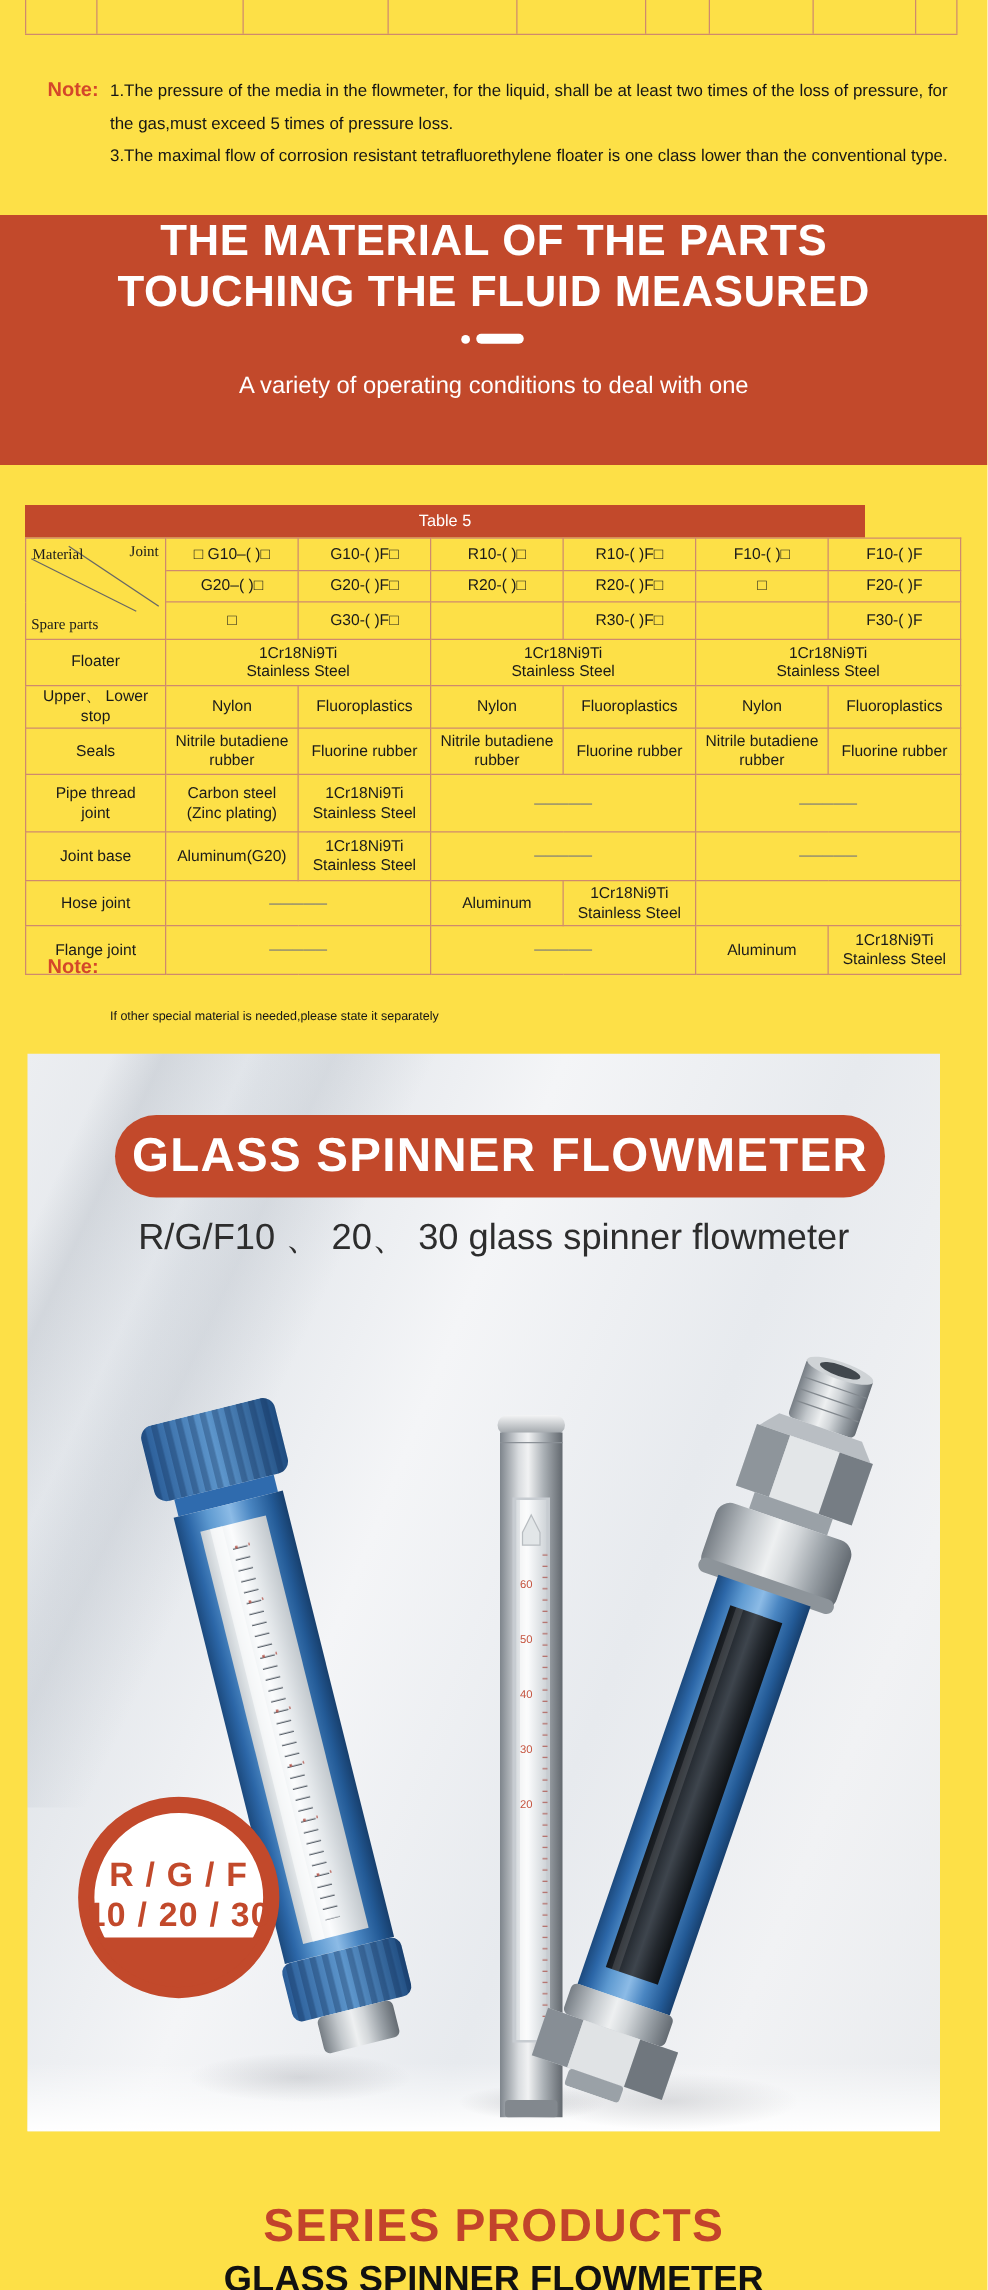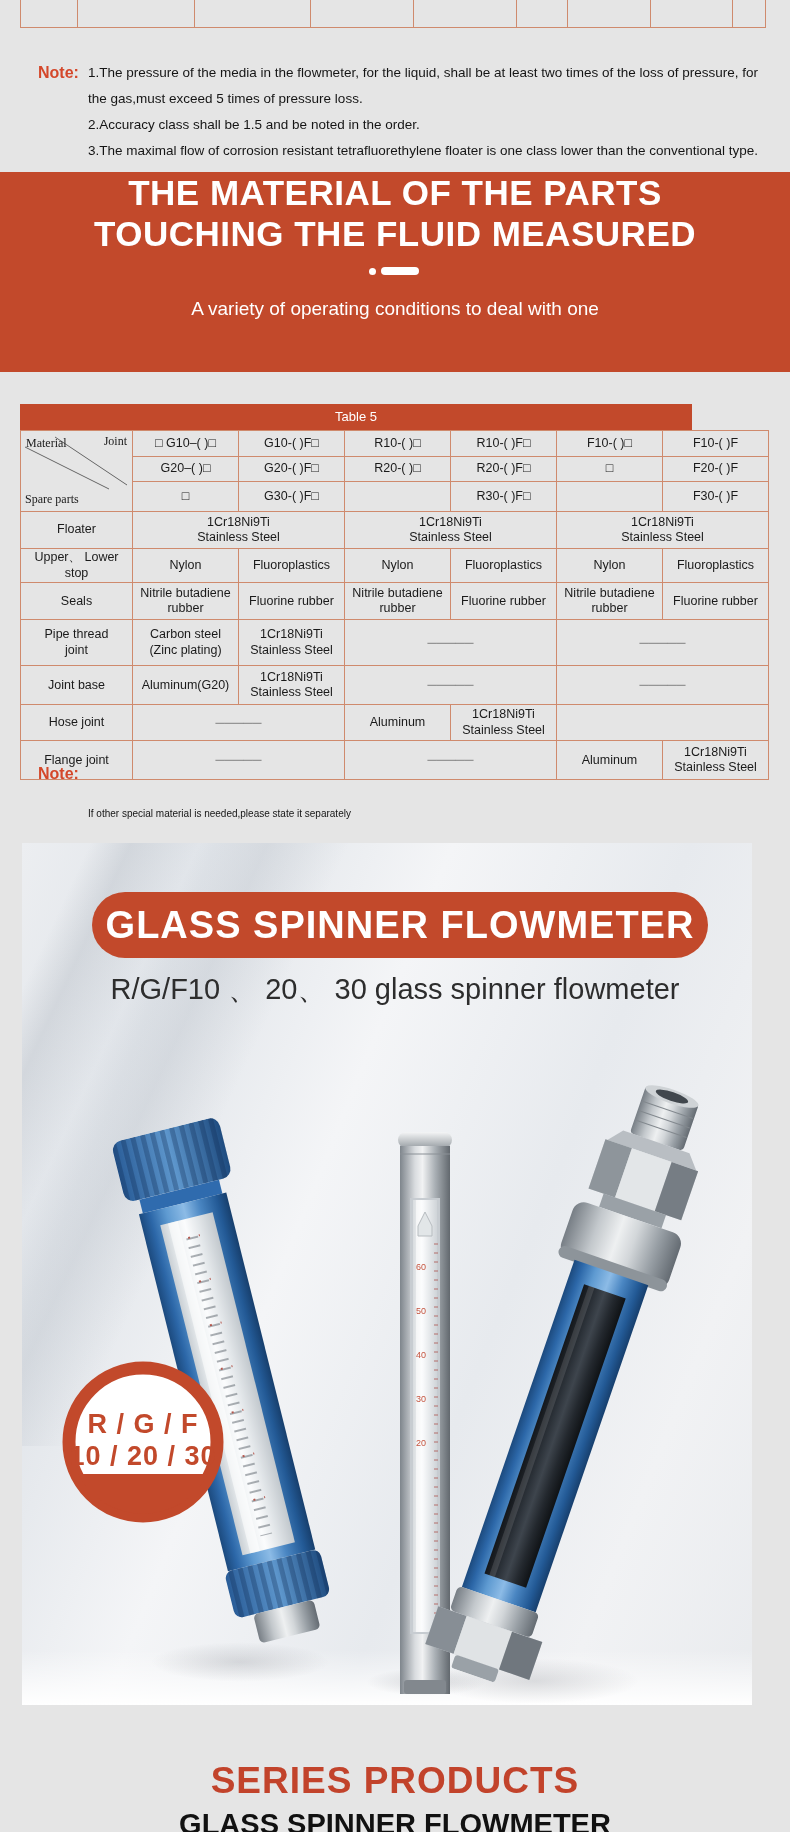--- a/index.html
+++ b/index.html
@@ -1,16 +1,16 @@
 <!DOCTYPE html>
 <html><head>
 <meta charset="utf-8">
 <style>
   html,body{margin:0;padding:0;background:#fff;}
-  #page{position:relative;width:790px;height:1832px;overflow:hidden;background:#e5e5e5;
+  #page{position:relative;width:790px;height:1832px;overflow:hidden;background:#fde047;
         font-family:"Liberation Sans",sans-serif;color:#1a1a1a;}
 
   
   .top-frag{position:absolute;left:20px;top:0;width:746px;height:27px;display:flex;
             border-bottom:1px solid #cf8a6d;}
   .top-frag .c{height:100%;border-right:1px solid #cf8a6d;box-sizing:border-box;}
   .top-frag .c:first-child{border-left:1px solid #cf8a6d;}
 
   
   .note{position:absolute;display:flex;}
@@ -58,21 +58,21 @@
 
   .meter{position:absolute;}
   #meter-left{left:112px;top:1128px;transform:rotate(-14deg);transform-origin:50% 10%;}
   #meter-mid{left:396px;top:1132px;}
   #meter-right{left:488px;top:1072px;transform:rotate(19deg);transform-origin:50% 50%;}
   .shadow{position:absolute;border-radius:50%;
           background:radial-gradient(ellipse at center,rgba(60,65,75,.16),rgba(60,65,75,0) 70%);}
   #sh-left{left:150px;top:1642px;width:180px;height:40px;}
   #sh-mid{left:366px;top:1668px;width:120px;height:28px;}
   #sh-right{left:430px;top:1658px;width:210px;height:46px;}
-  .badge{position:absolute;left:61px;top:1361px;}
+  .badge{position:absolute;left:61px;top:1437px;}
 
   
   .series-title{position:absolute;left:0;top:1760px;width:790px;text-align:center;
                 font-size:37px;font-weight:bold;color:#c2432b;letter-spacing:1px;}
   .series-sub{position:absolute;left:0;top:1808px;width:790px;text-align:center;
               font-size:29px;font-weight:bold;color:#111;}
 </style>
 </head>
 <body>
 
@@ -87,21 +87,20 @@
     <div class="c" style="width:51px"></div>
     <div class="c" style="width:83px"></div>
     <div class="c" style="width:82px"></div>
     <div class="c" style="width:33px"></div>
   </div>
 
   <div class="note" id="note1">
     <div class="note-label">Note:</div>
     <div class="note-body">
       <div>1.The pressure of the media in the flowmeter, for the liquid, shall be at least two times of the loss of pressure, for the gas,must exceed 5 times of pressure loss.</div>
-      <div>2.Accuracy class shall be 1.5 and be noted in the order.</div>
       <div>3.The maximal flow of corrosion resistant tetrafluorethylene floater is one class lower than the conventional type.</div>
     </div>
   </div>
 
   <div class="banner">
     <h1><span>THE MATERIAL OF THE PARTS</span><br>
     <span>TOUCHING THE FLUID MEASURED</span></h1>
     <div class="divider">
       <div class="dot"></div>
       <div class="bar"></div>

